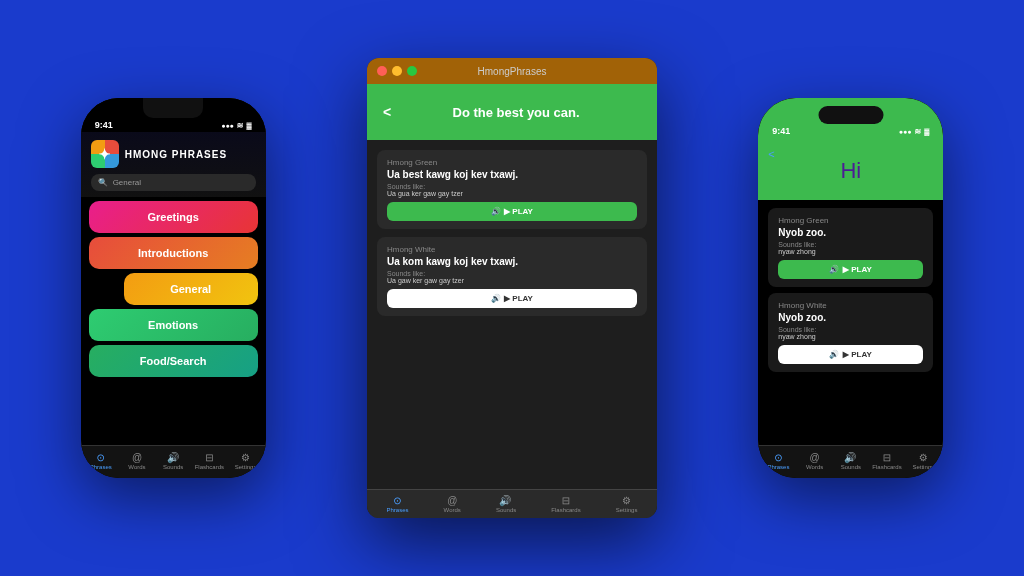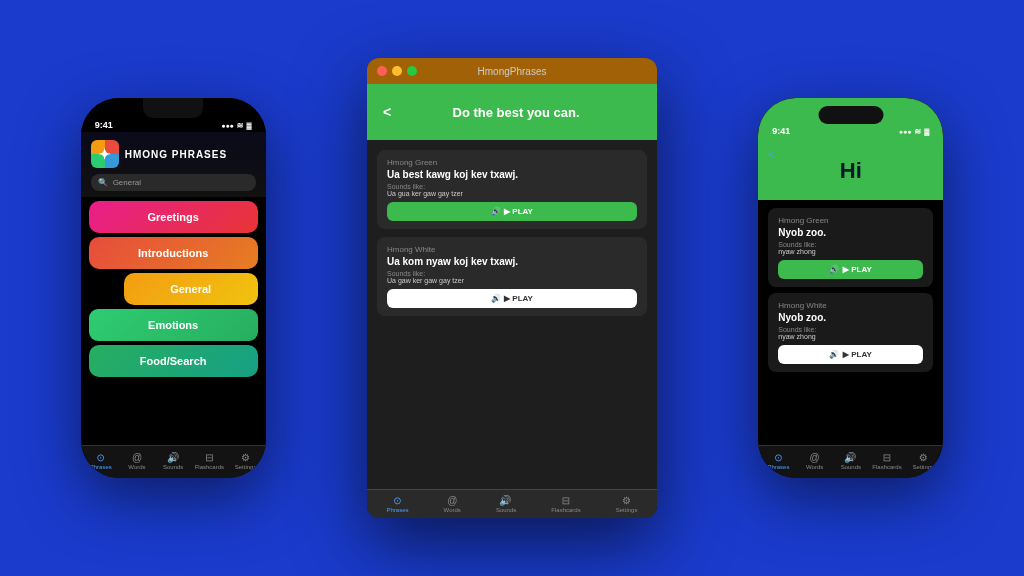--- a/index.html
+++ b/index.html
@@ -386,23 +386,23 @@
     .mac-tab-label { font-size: 6px; color: #888; }
     .mac-tab-label.active { color: #4a9eff; }
 
     .right-green-header {
       background: #3dba4e;
       padding: 20px 12px 16px;
       text-align: center;
     }
 
     .right-header-word {
-      color: #0f172a;
+      color: #4c1d95;
       font-size: 22px;
-      font-weight: 700;
+      font-weight: 400;
     }
 
     .back-btn-right {
       color: #4a9eff;
       font-size: 12px;
       position: absolute;
       left: 12px;
       top: 28px;
     }
 
@@ -518,21 +518,21 @@
           <div class="phrase-sounds-label">Sounds like:</div>
           <div class="phrase-sounds-val">Ua gua ker gaw gay tzer</div>
           <div class="play-btn-green">
             <span>🔊</span>
             <span>▶  PLAY</span>
           </div>
         </div>
 
         <div class="phrase-card">
           <div class="phrase-dialect">Hmong White</div>
-          <div class="phrase-text">Ua kom nyaw koj kev txawj.</div>
+          <div class="phrase-text">Ua kom kawg koj kev txawj.</div>
           <div class="phrase-sounds-label">Sounds like:</div>
           <div class="phrase-sounds-val">Ua gaw ker gaw gay tzer</div>
           <div class="play-btn-white">
             <span>🔊</span>
             <span>▶  PLAY</span>
           </div>
         </div>
       </div>
     </div>
 

